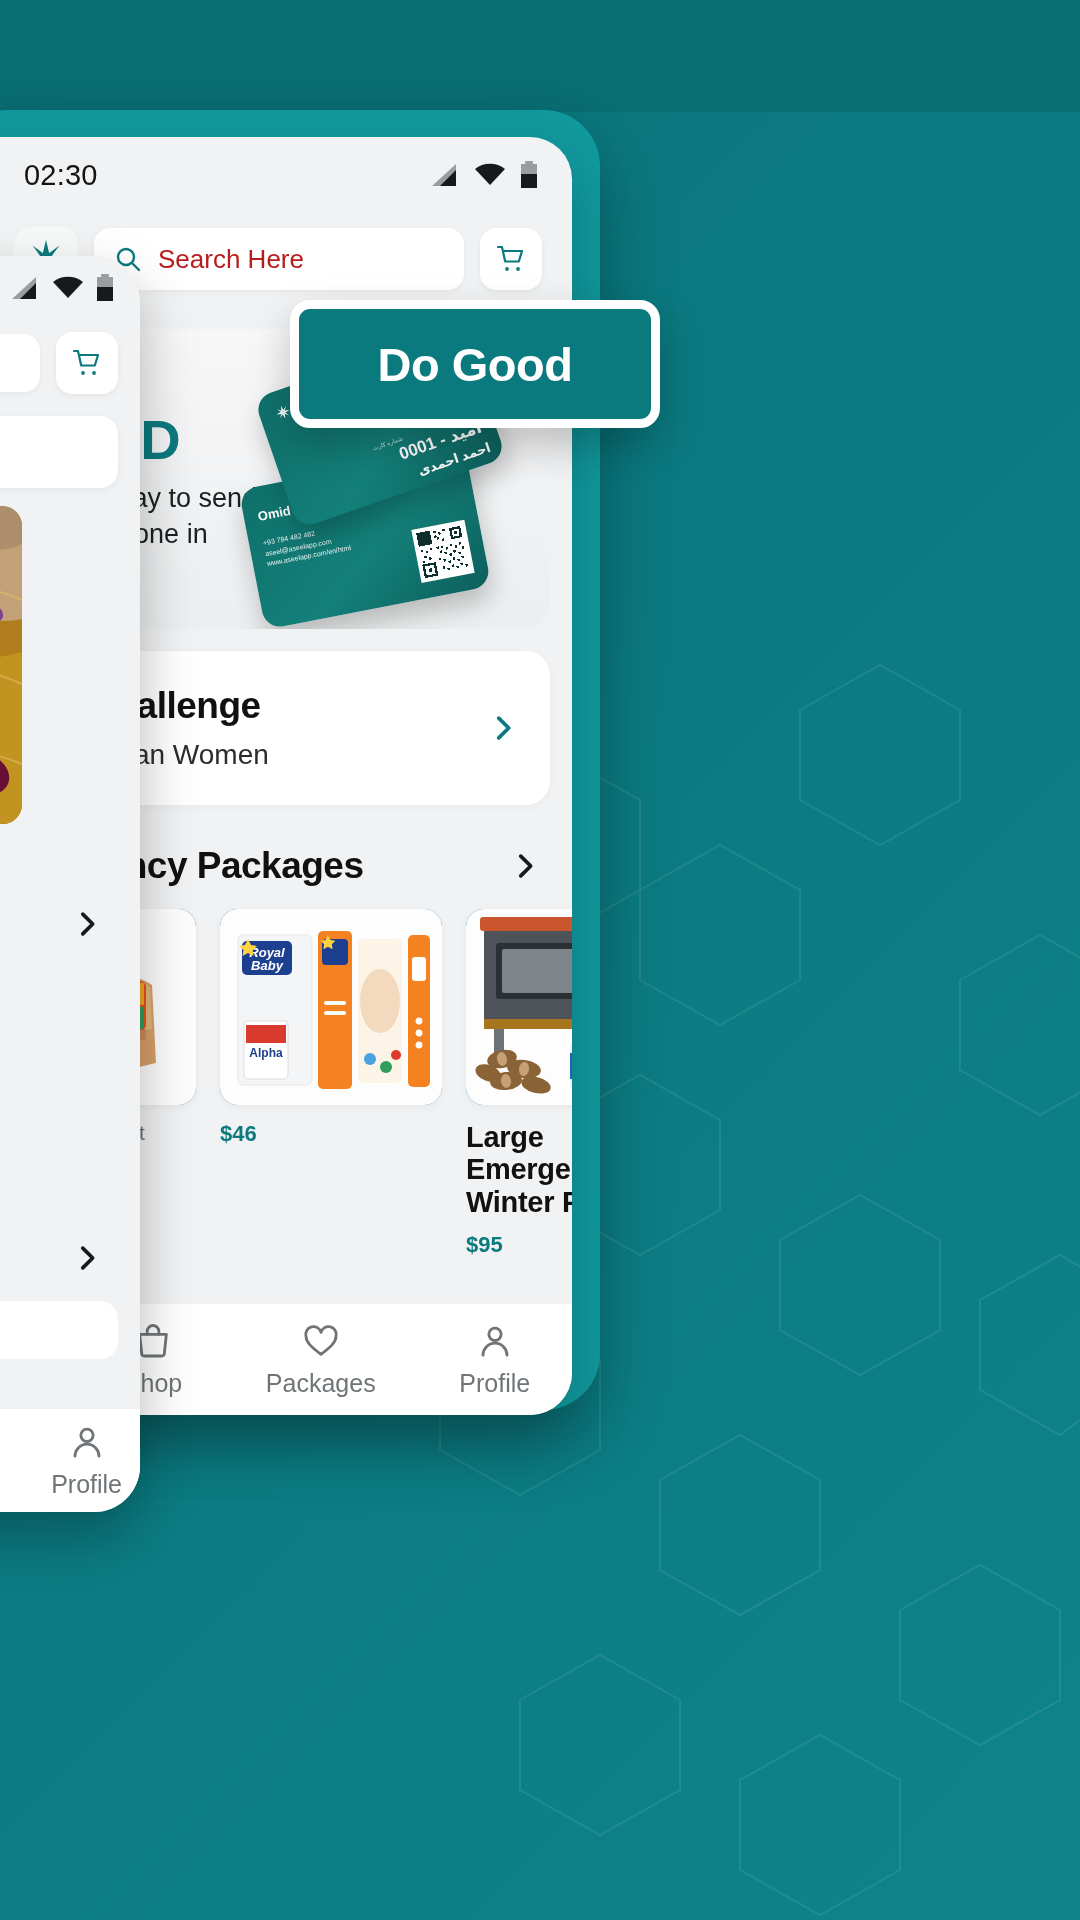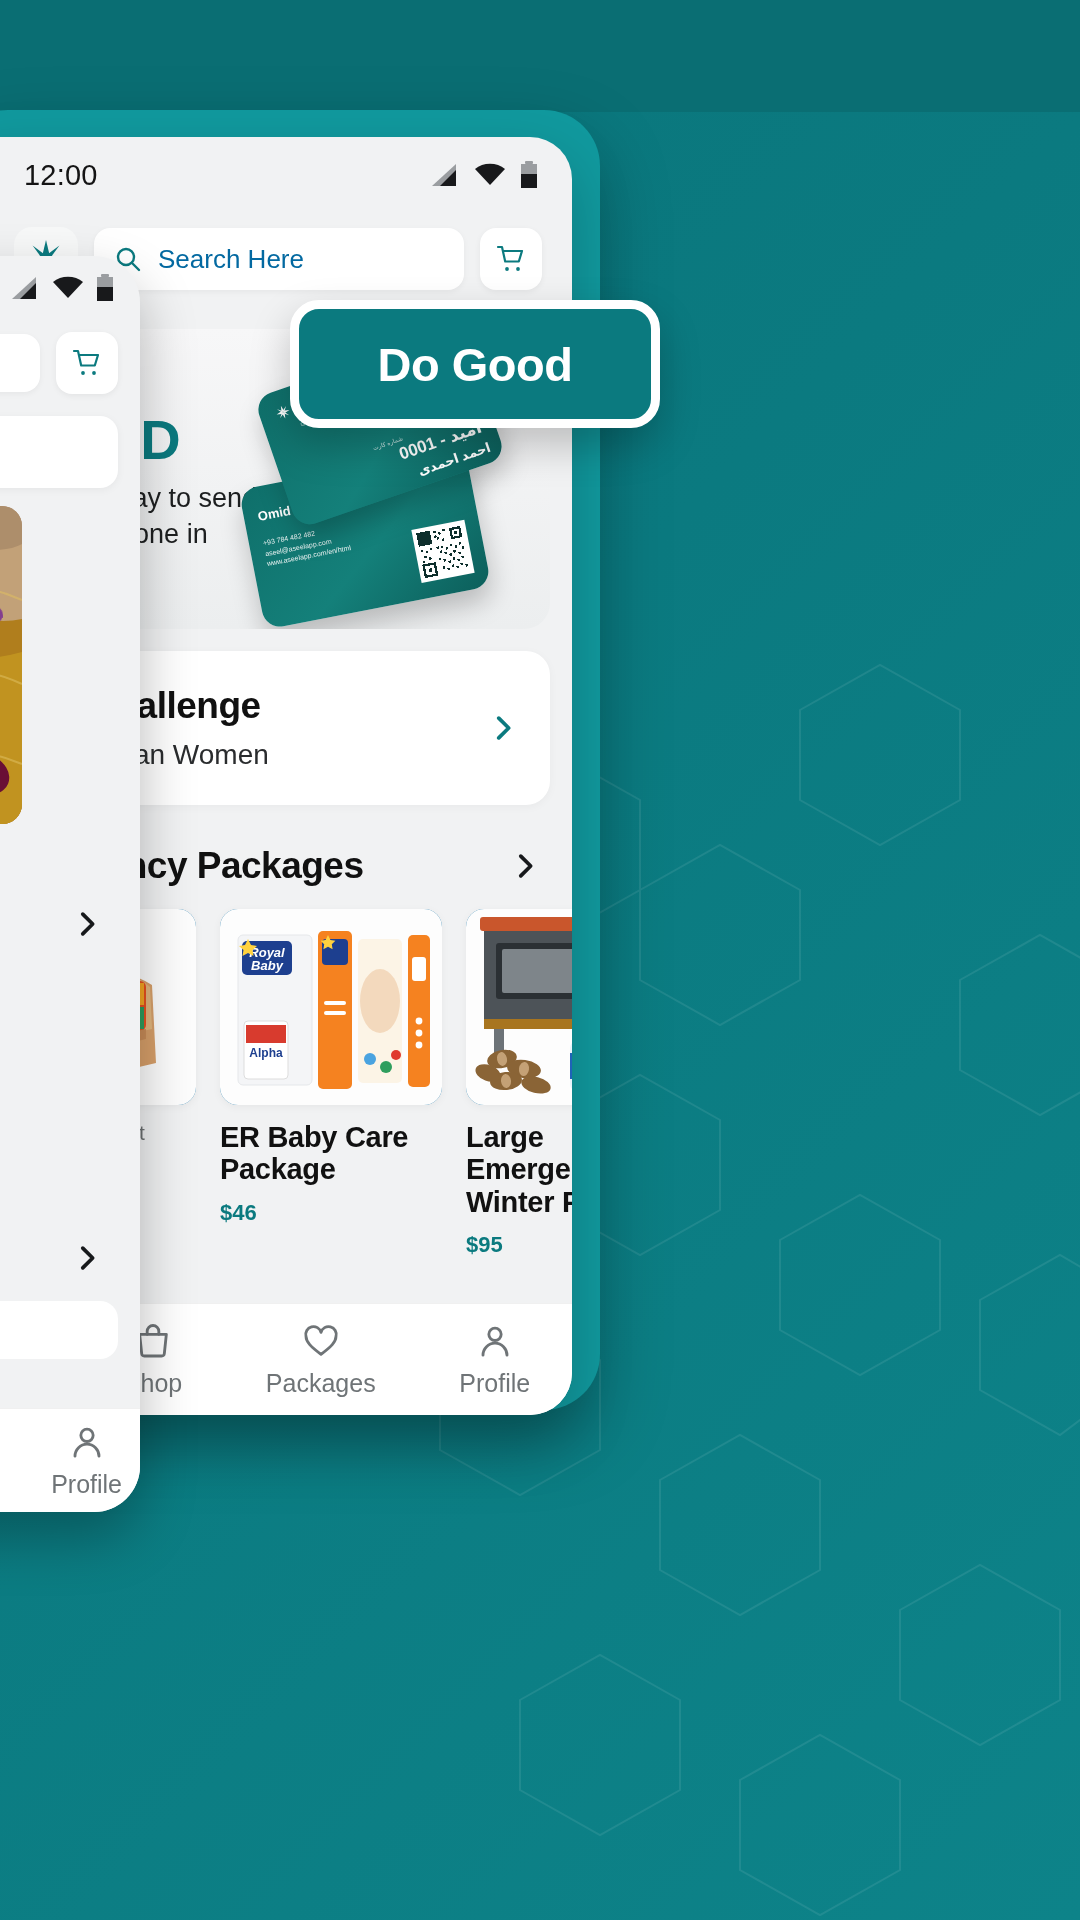--- a/index.html
+++ b/index.html
@@ -29,21 +29,21 @@
 
   
   .statusbar{height:76px;display:flex;align-items:center;justify-content:space-between;padding:0 34px 0 72px;box-sizing:border-box;}
   .clock{font-size:29px;color:#141414;letter-spacing:.2px;font-weight:400;}
   .sys-icons{display:flex;align-items:center;gap:14px;}
 
   
   .searchrow{display:flex;align-items:center;gap:16px;padding:0 30px 0 62px;box-sizing:border-box;height:92px;}
   .logo-btn{width:64px;height:64px;border-radius:18px;background:#f7f8f8;display:flex;align-items:center;justify-content:center;flex:0 0 auto;}
   .searchbox{flex:1 1 auto;height:62px;background:#fff;border-radius:16px;display:flex;align-items:center;gap:16px;padding:0 20px;box-sizing:border-box;box-shadow:0 2px 6px rgba(0,0,0,.05);}
-  .searchbox .ph{color:#0369a1;font-size:26px;}
+  .searchbox .ph{color:#b91c1c;font-size:26px;}
   .cart-btn{width:62px;height:62px;border-radius:16px;background:#fff;display:flex;align-items:center;justify-content:center;flex:0 0 auto;box-shadow:0 2px 6px rgba(0,0,0,.06);}
 
   
   .hero{margin:24px 22px 0 0;margin-left:-20px;height:300px;background:linear-gradient(180deg,#f7f7f8 0%,#eceeef 100%);border-radius:26px;position:relative;overflow:hidden;}
   .hero-title{position:absolute;left:40px;top:78px;font-size:56px;font-weight:700;color:#0b7a7f;letter-spacing:-1px;}
   .hero-sub{position:absolute;left:40px;top:152px;font-size:27px;line-height:1.32;color:#1d1f20;font-weight:500;width:300px;}
   .hero-btn{position:absolute;left:118px;top:252px;width:46px;height:42px;background:#0b7a7f;border-radius:9px;}
 
   .cards{position:absolute;right:24px;top:26px;width:290px;height:260px;}
   .idcard{position:absolute;border-radius:18px;background:linear-gradient(140deg,#0f6f6a 0%,#14807a 55%,#0c5f5b 100%);box-shadow:0 14px 26px rgba(0,0,0,.22);color:#fff;}
@@ -96,21 +96,21 @@
 
   .mini-white-card{margin:10px 22px 0;height:72px;background:#fff;border-radius:18px;box-shadow:0 2px 8px rgba(0,0,0,.05);}
   .mini-img{margin:18px 0 0 -18px;width:250px;height:318px;border-radius:20px;overflow:hidden;position:relative;}
   .mini-cap{font-size:26px;color:#16181a;padding:18px 0 0 0;margin-left:-18px;white-space:nowrap;}
   .mini-chev{display:flex;justify-content:flex-end;padding:34px 36px 0 0;}
   .mini-card2{margin:26px 22px 0;height:58px;background:#fff;border-radius:18px;}
 
   
   #dogood{
     position:absolute;left:290px;top:300px;width:370px;height:128px;
-    background:#0b7a7f;border-radius:29px;border:9px solid #fff;
+    background:#0b7a7f;border-radius:20px;border:9px solid #fff;
     box-sizing:border-box;display:flex;align-items:center;justify-content:center;
     box-shadow:0 18px 40px rgba(0,0,0,.22);
   }
   #dogood span{color:#fff;font-size:47px;font-weight:700;letter-spacing:-.5px;}
 </style>
 </head>
 <body>
 
 <div id="bg"></div>
 <div id="bg-top-dark"></div>
@@ -130,21 +130,21 @@
     <path d="M620 700 L700 655 L760 690 L760 790 L700 835 L620 790 Z"></path>
     <path d="M60 380 L140 335 L220 380 L220 470 L140 515 L60 470 Z"></path>
   </g>
 </svg>
 
 <div id="phone"></div>
 
 <div id="phone-screen">
 
   <div class="statusbar">
-    <div class="clock">12:00</div>
+    <div class="clock">02:30</div>
     <div class="sys-icons">
       <svg width="30" height="26" viewBox="0 0 30 26">
         <path d="M2 24 L26 2 L26 24 Z" fill="#9a9da0"></path>
         <path d="M10 24 L26 8 L26 24 Z" fill="#18191b"></path>
       </svg>
       <svg width="32" height="24" viewBox="0 0 32 24">
         <path d="M1 6 C9 -1 23 -1 31 6 L16 22 Z" fill="#18191b"></path>
       </svg>
       <svg width="18" height="28" viewBox="0 0 18 28">
         <rect x="5" y="0" width="8" height="3" rx="1" fill="#9a9da0"></rect>
@@ -354,21 +354,20 @@
             <circle cx="166" cy="158" r="6" fill="#2f9e5e"></circle>
           <circle cx="176" cy="146" r="5" fill="#e03a2f"></circle>
           <rect x="188" y="26" width="22" height="152" rx="5" fill="#f58220"></rect>
           <rect x="192" y="48" width="14" height="24" rx="3" fill="#fff"></rect>
           <circle cx="199" cy="112" r="3.4" fill="#fff"></circle>
             <circle cx="199" cy="124" r="3.4" fill="#fff"></circle>
           <circle cx="199" cy="136" r="3.4" fill="#fff"></circle>
         </svg>
       </div>
       <div class="pvendor"></div>
-      <div class="pname">ER Baby Care Package</div>
       <div class="pprice">$46</div>
     </div>
 
     <div class="pcard">
       <div class="pimg">
         <svg viewBox="0 0 222 196" width="222" height="196">
           <rect width="222" height="196" fill="#fdfdfd"></rect>
           <rect x="14" y="8" width="152" height="14" rx="3" fill="#c9562c"></rect>
           <rect x="18" y="22" width="142" height="88" fill="#4d5358"></rect>
           <rect x="30" y="34" width="86" height="56" rx="3" fill="#2b3034"></rect>

